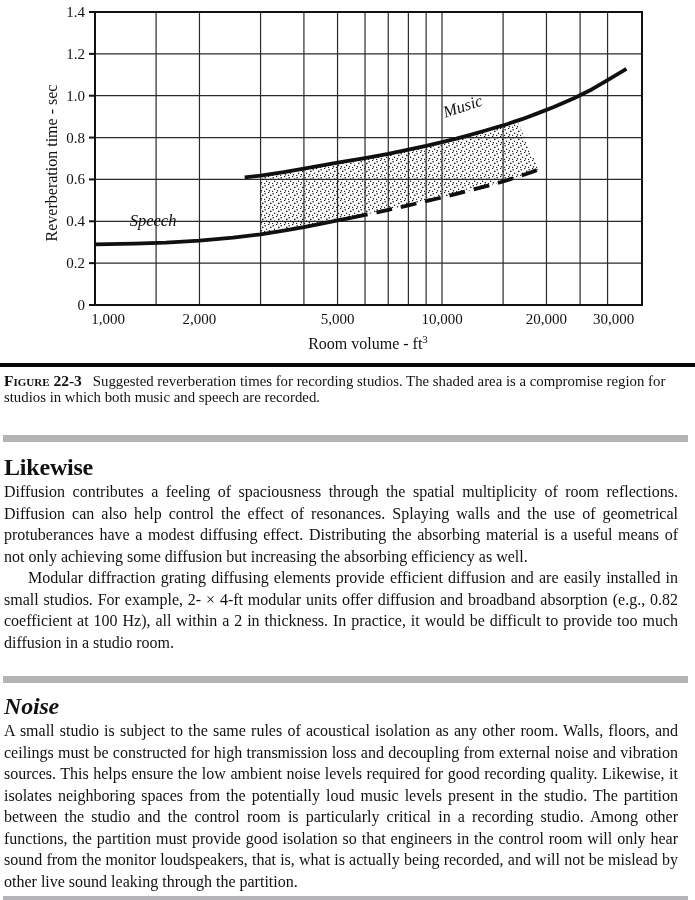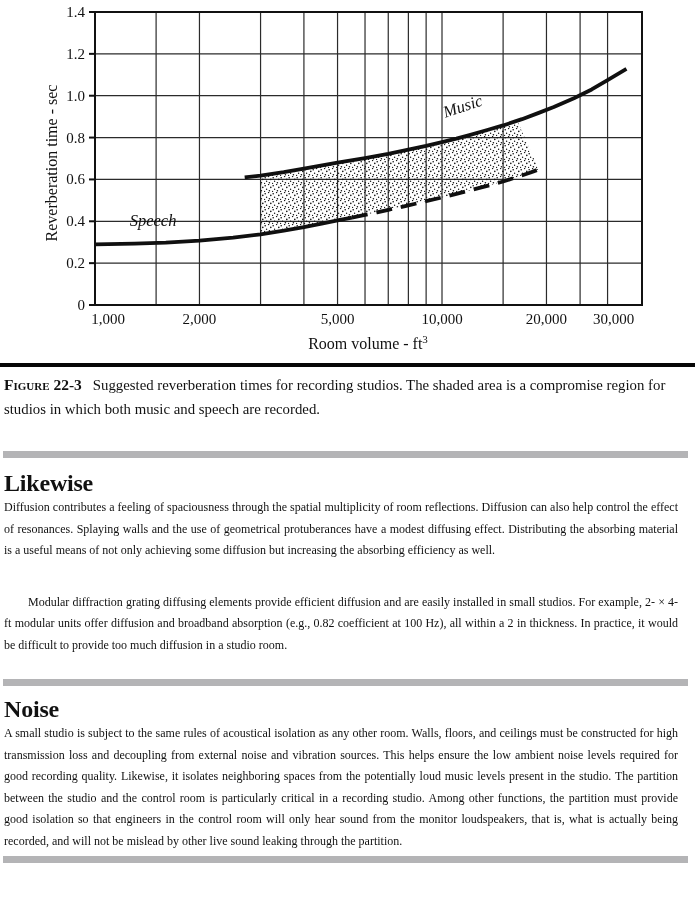--- a/index.html
+++ b/index.html
@@ -10,35 +10,35 @@
   
   figure { display:block; }
   #chart { display:block; width:695px; height:361px; }
   #chart text { font-family:"Liberation Serif", serif; fill:#111; }
   .tick-label { font-size:15px; }
   .axis-title { font-size:16px; }
   .sup { font-size:11px; }
   .curve-label { font-size:16.5px; font-style:italic; }
 
   .rule { height:4px; background:#060606; margin-top:2px; }
-  .caption { font-size:14.8px; line-height:24px; margin:6px 2px 12px 4px; width:688px; }
+  .caption { font-size:14.8px; line-height:16px; margin:6px 2px 12px 4px; width:688px; }
   .cap-label { font-weight:bold; font-variant:small-caps; font-size:15.5px; margin-right:11px; }
 
   
   .graybar { height:7px; background:#b4b4b6; margin-left:3px; width:685px; }
   .bar-1 { margin-top:30px; }
   .bar-2 { margin-top:23px; }
   .bar-3 { margin-top:4px; }
 
   
   h2 { font-size:24px; line-height:26px; font-weight:bold; margin:12px 0 0 4px; letter-spacing:-0.2px; }
-  h2.noise { margin-top:10px; }
-  .body { font-size:12px; line-height:21.5px; text-align:justify; margin:0 17px 0 4px; }
+  h2.noise { margin-top:10px;font-style:italic; }
+  .body { font-size:16px; line-height:21.5px; text-align:justify; margin:0 17px 0 4px; }
   .body.first { margin-top:1px; }
-  .indent { text-indent:24px;margin-top:30px; }
+  .indent { text-indent:24px; }
 </style>
 </head>
 <body>
 
 <div class="page">
 
   <figure>
     <svg id="chart" viewBox="0 0 695 361">
       <defs>
         <pattern id="dots" width="8" height="8" patternUnits="userSpaceOnUse">

